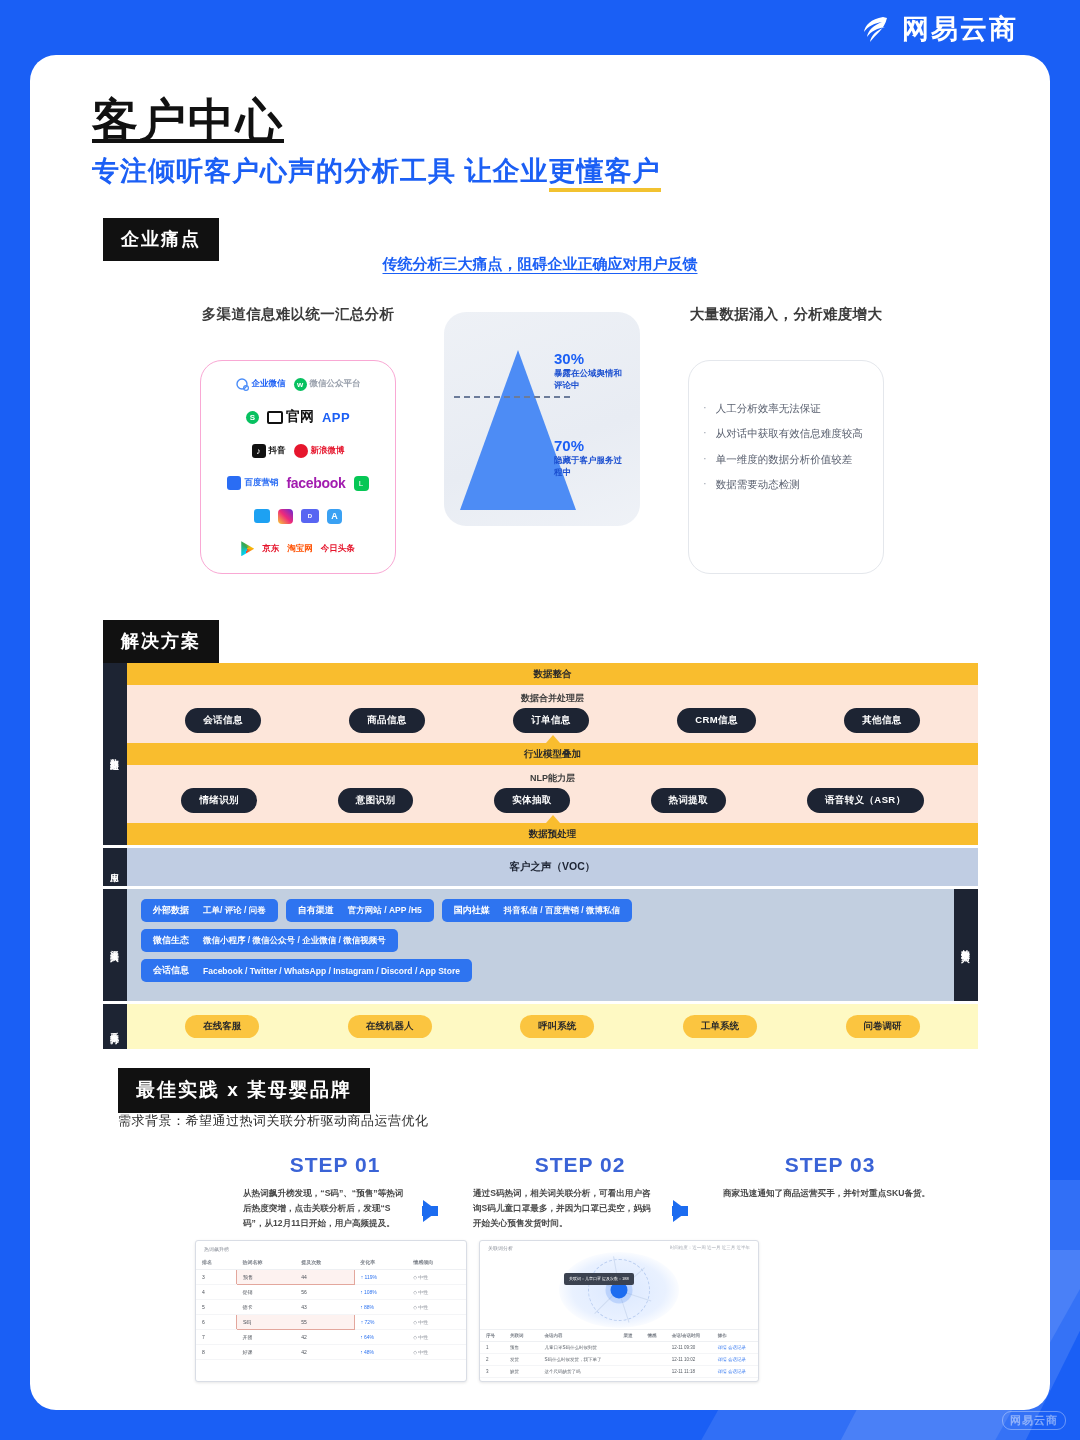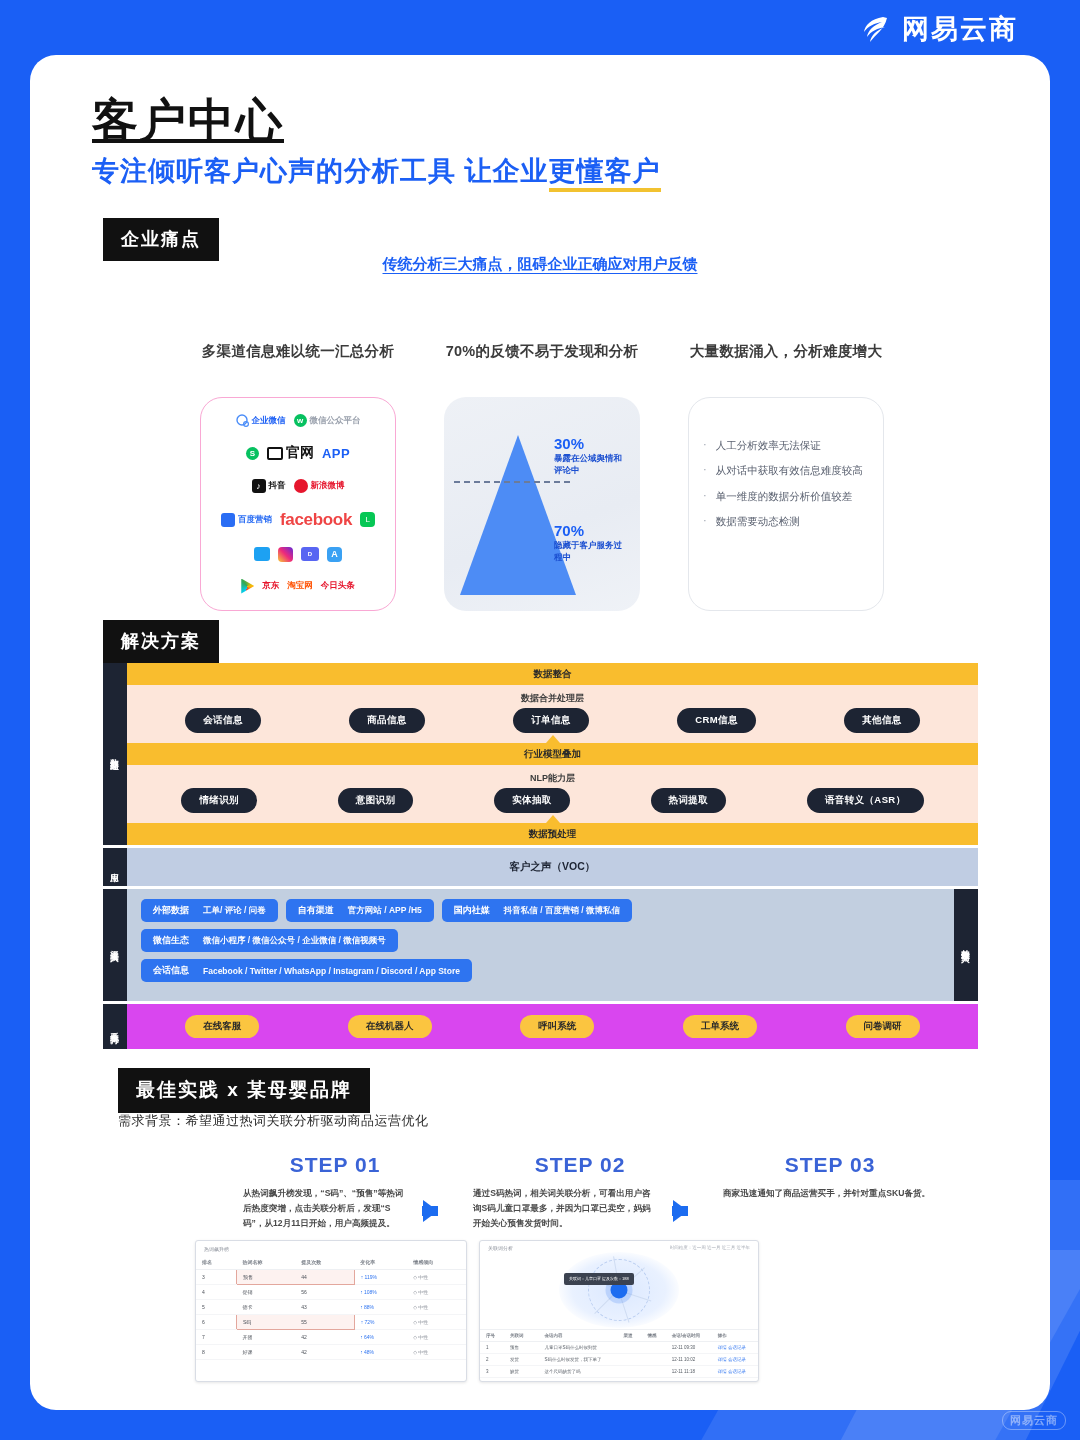--- a/index.html
+++ b/index.html
@@ -71,21 +71,21 @@
   }
 
   
   .pain-row {
     position: absolute; left: 155px; top: 248px; width: 715px;
     display: flex; gap: 18px;
   }
   .pain-col { width: 226px; display: flex; flex-direction: column; align-items: center; }
   .pain-title {
     font-size: 14.5px; font-weight: 700; color: #3b3b3b; line-height: 1.55;
-    text-align: center; height: 48px; letter-spacing: .3px; margin-top: 37px;
+    text-align: center; height: 48px; letter-spacing: .3px;
   }
   .pain-box {
     margin-top: 9px; width: 196px; height: 214px;
     border-radius: 22px; position: relative; overflow: hidden;
   }
   .box-logos { background: #ffffff; border: 1px solid #f9a8d4; text-align: right; }
   .box-tri   { background: linear-gradient(160deg,#eef1f6 0%,#e8ecf3 60%,#eff2f7 100%); }
   .box-bul   { background: #ffffff; border: 1px solid #e4e7ec; }
 
   
@@ -112,21 +112,21 @@
             display:flex;align-items:center;justify-content:center;color:#fff;font-size:6px;font-weight:700;}
   .sq-as  { width: 15px; height: 15px; border-radius: 4px; background: #3aa1f3;
             display:flex;align-items:center;justify-content:center;color:#fff;font-size:9px;font-weight:700;}
   .sq-gp  { width: 13px; height: 15px;
             background: conic-gradient(from 200deg,#00d2ff,#34a853,#fbbc04,#ea4335);
             clip-path: polygon(0 0,100% 50%,0 100%); }
   .t-blue { color: #1b5ff5; } .t-dark { color: #111; } .t-red { color: #e6162d; }
   .t-grey { color: #9aa1ad; } .t-bdblue { color: #2a6df4; }
   .app-txt{ font-size: 13px; font-weight: 800; color: #1b5ff5; letter-spacing:.5px;}
   .gw-txt { font-size: 14px; font-weight: 800; color: #111; }
-  .fb-txt { font-size: 17px; font-weight: 800; color: #ef4444; letter-spacing:-.3px;}
+  .fb-txt { font-size: 14px; font-weight: 800; color: #a21caf; letter-spacing:-.3px;}
 
   
   .tri-wrap { position: absolute; inset: 0; }
   .triangle {
     position: absolute; left: 16px; bottom: 16px; width: 116px; height: 160px;
     background: #4d8cf5; clip-path: polygon(50% 0,100% 100%,0 100%);
   }
   .tri-dash {
     position: absolute; left: 10px; top: 84px; width: 116px;
     border-top: 2px dashed #6b7b9a;
@@ -183,21 +183,21 @@
 
   .chan-body { background: #c2cfe0; padding: 10px 14px 12px 14px; }
   .chan-line { display:flex; gap: 8px; margin-bottom: 7px; }
   .chan-chip {
     background: #2e74f0; border-radius: 5px; color: #ffffff;
     display:flex; align-items:center; gap: 14px; padding: 5px 12px; white-space: nowrap;
   }
   .chan-k { font-size: 9px; font-weight: 800; }
   .chan-v { font-size: 8.5px; font-weight: 600; opacity: .97; }
 
-  .sys-body { background: #d946ef; padding: 11px 14px; display:flex; justify-content: space-around; text-align: center; }
+  .sys-body { background: #fef9c3; padding: 11px 14px; display:flex; justify-content: space-around; text-align: center; }
   .pill-yellow {
     background: #fbc540; color:#2a2a2a; font-size: 9.5px; font-weight:700;
     border-radius: 12px; padding: 5px 18px; white-space:nowrap;
   }
 
   
   .need-bg {
     position: absolute; left: 88px; top: 1057px;
     font-size: 13px; color: #2b2b2b; letter-spacing: .5px;
   }
@@ -396,21 +396,20 @@
               </div>
               <div class="lg">
                 <span class="lg-txt t-red">今日头条</span>
               </div>
             </div>
           </div>
         </div>
       </div>
 
       <div class="pain-col">
-        <div class="pain-title">70%的反馈不易于发现和分析</div>
         <div class="pain-box box-tri">
           <div class="tri-wrap">
             <div class="triangle"></div>
             <div class="tri-dash"></div>
             <div class="tri-lbl tri-30">
               <div class="tri-pct">30%</div>
               <div class="tri-desc">暴露在公域舆情和评论中</div>
             </div>
             <div class="tri-lbl tri-70">
               <div class="tri-pct">70%</div>

